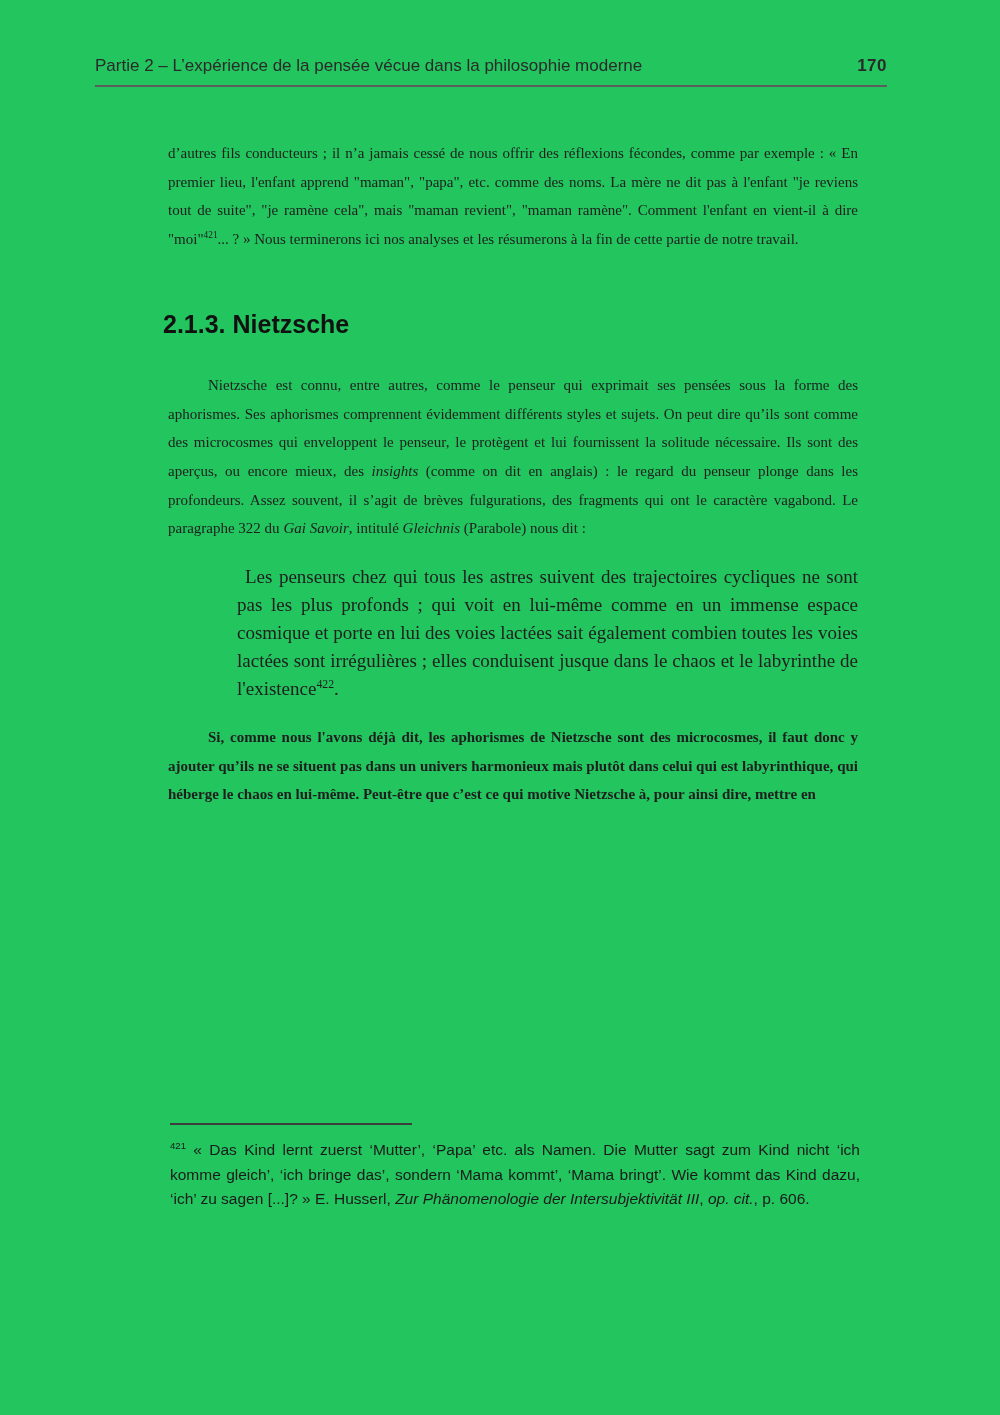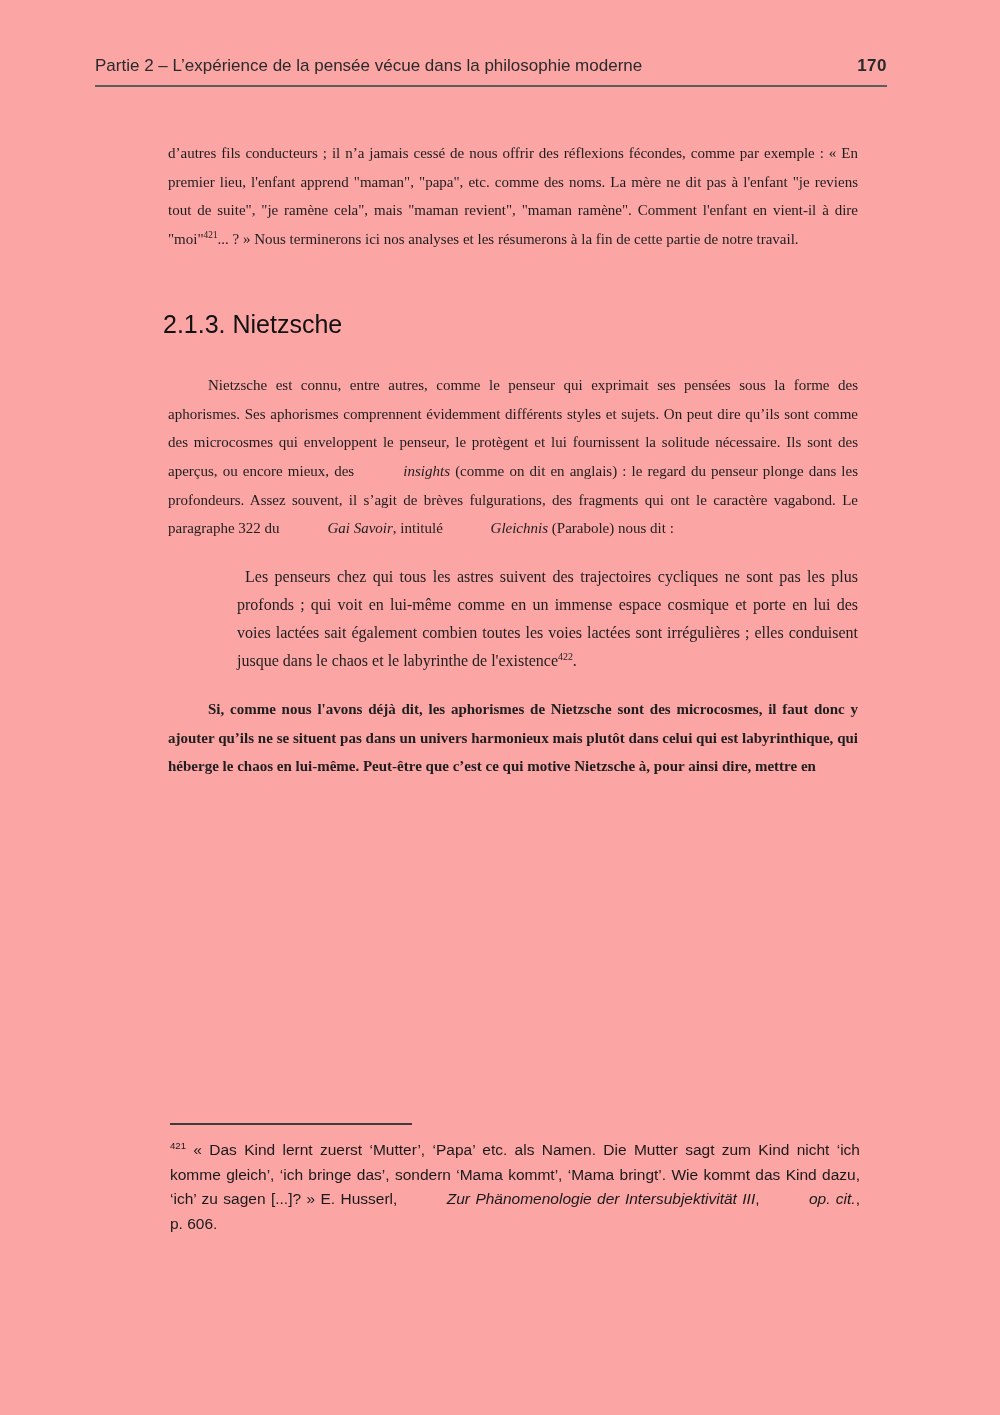--- a/index.html
+++ b/index.html
@@ -1,21 +1,21 @@
 <!DOCTYPE html>
 <html lang="fr"><head>
 <meta charset="utf-8">
 <style>
   html, body { margin: 0; padding: 0; background: #e8e8e8; }
   .page {
     position: relative;
     width: 1000px;
     height: 1415px;
     margin: 0 auto;
-    background: #fca5a5;
+    background: #22c55e;
     color: #1b1b1b;
     font-family: "Liberation Serif", serif;
     overflow: hidden;
   }
 
   
   .running-header {
     position: absolute;
     top: 56px;
     left: 95px;
@@ -42,30 +42,30 @@
     margin: 0;
     font-size: 15px;
     line-height: 28.7px;
     text-align: justify;
     color: #1e1e1e;
   }
   .indent { text-indent: 40px; }
   .section-heading {
     margin: 55px 0 4px -5px;
     font-family: "Liberation Sans", sans-serif;
-    font-weight: normal;
+    font-weight: bold;
     font-size: 25px;
     line-height: 30px;
     color: #111;
   }
   .after-heading { margin-top: 32px; }
   .block-quote {
     margin: 20px 0 0 69px;
     width: 621px;
-    font-size: 16px;
+    font-size: 19px;
     line-height: 28px;
     text-align: justify;
     text-indent: 8px;
     color: #1e1e1e;
   }
   .after-quote { margin-top: 20px; font-weight: bold; }
 
   
   .footnotes {
     position: absolute;
@@ -75,21 +75,21 @@
     font-family: "Liberation Sans", sans-serif;
     font-size: 15.5px;
     line-height: 24.5px;
     color: #1a1a1a;
   }
   .footnote-rule { width: 242px; border-top: 2px solid #3d3d3d; }
   .footnote { margin: 13px 0 0 0; text-align: justify; }
   .footnote + .footnote { margin-top: 12px; }
 
   .sup { vertical-align: super; font-size: 0.62em; line-height: 0; }
-  .it { font-style: italic; margin-left: 44px; }
+  .it { font-style: italic; }
 </style>
 </head>
 <body>
 
 <div class="page">
 
   <div class="running-header">
     <span class="header-title">Partie 2 – L’expérience de la pensée vécue dans la philosophie moderne</span>
     <span class="page-num">170</span>
   </div>

